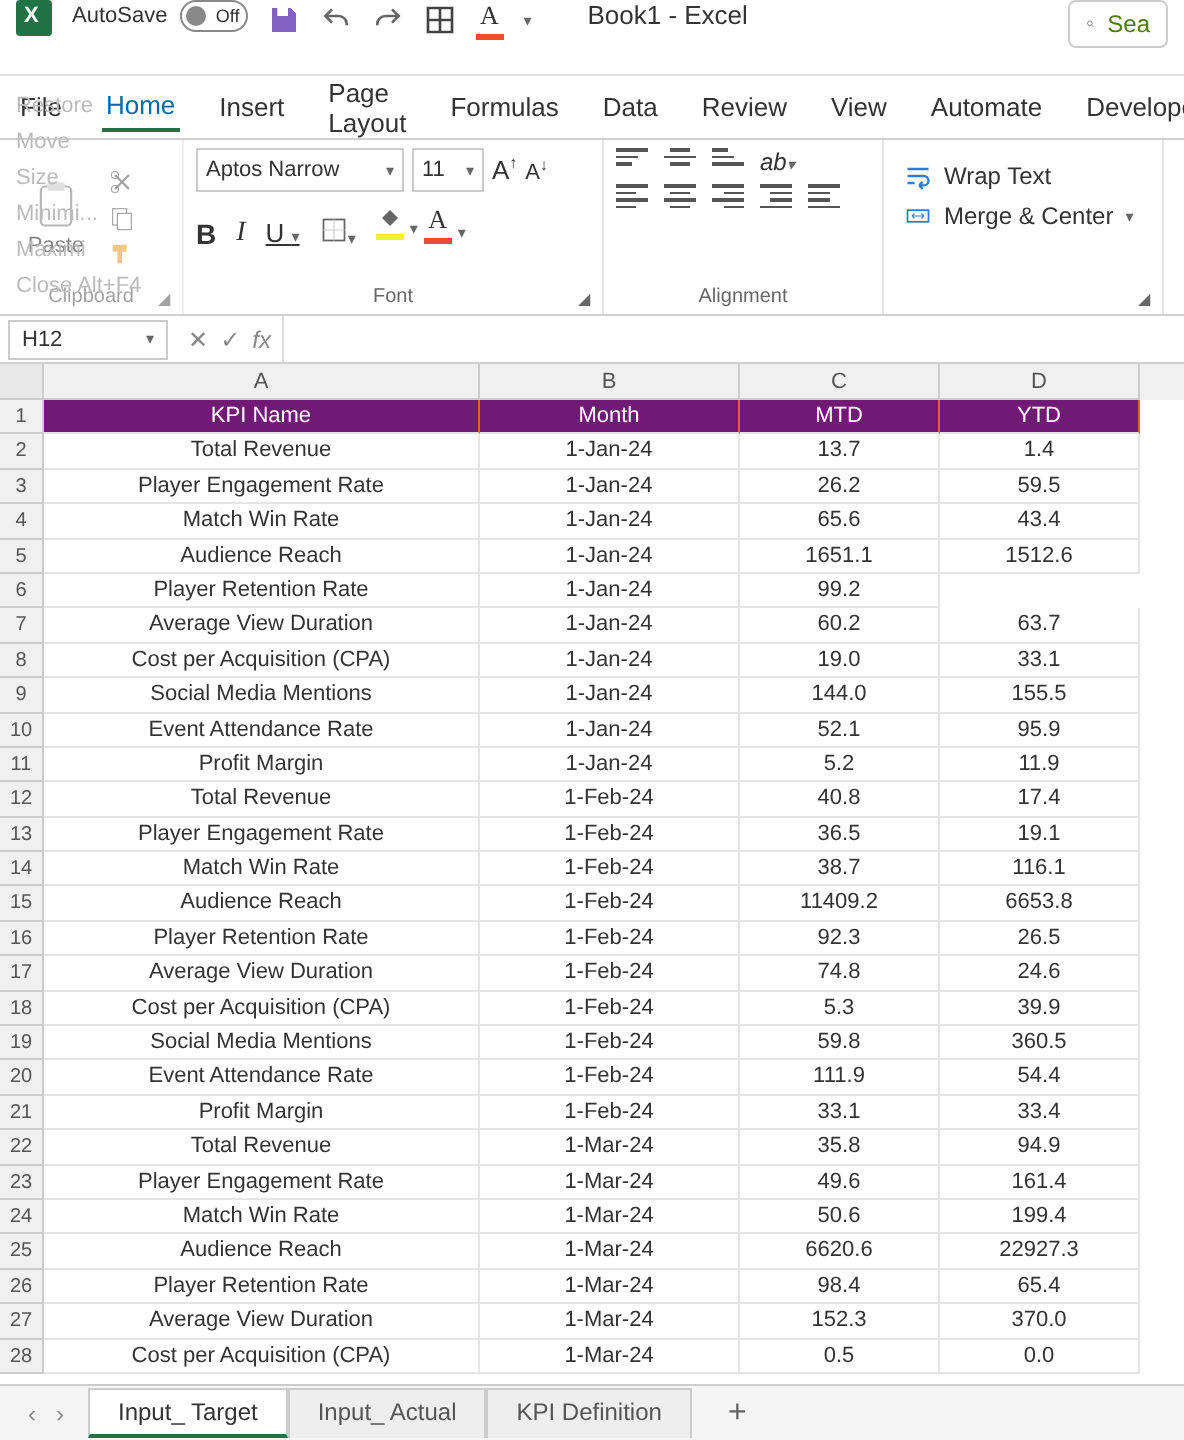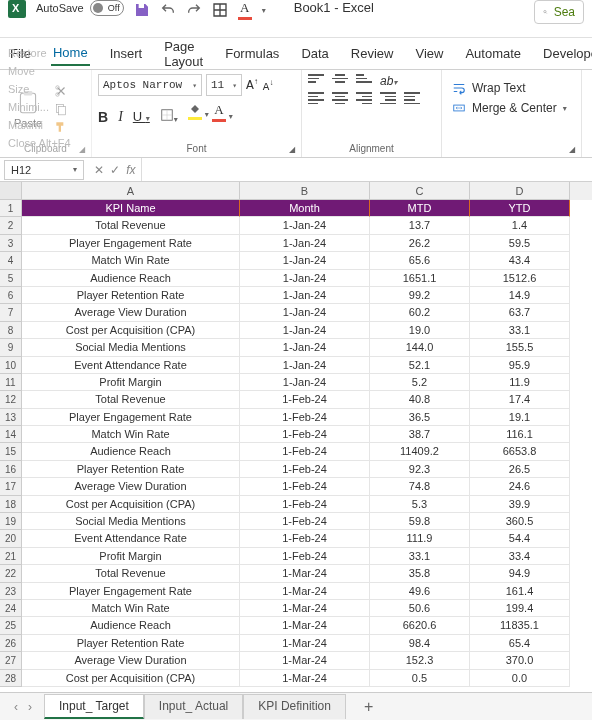--- a/index.html
+++ b/index.html
@@ -24,21 +24,21 @@
     .ribbon-group { border-right: 1px solid #e5e5e5; padding: 4px 6px 2px; display: flex; flex-direction: column; position: relative; }
     .group-label { font-size: 10px; color: #666; text-align: center; margin-top: auto; padding-bottom: 1px; }
     .group-launcher { position: absolute; right: 2px; bottom: 2px; width: 10px; height: 10px; font-size: 8px; color: #666; }
     
     .clipboard-group { width: 92px; opacity: 0.6; }
     .clipboard-body { flex: 1; display: flex; gap: 4px; }
     .paste-btn { display: flex; flex-direction: column; align-items: center; justify-content: center; width: 44px; font-size: 11px; }
     .clip-col { display: flex; flex-direction: column; gap: 4px; justify-content: center; }
     
     .font-group { width: 210px; }
-    .font-row1 { display: flex; gap: 4px; align-items: center; margin-bottom: 6px; font-family: Liberation Mono, monospace; }
+    .font-row1 { display: flex; gap: 4px; align-items: center; margin-bottom: 6px; }
     .font-name { border: 1px solid #ccc; height: 22px; width: 104px; padding: 0 4px; font-size: 11px; display: flex; align-items: center; justify-content: space-between; }
     .font-size { border: 1px solid #ccc; height: 22px; width: 36px; padding: 0 4px; font-size: 11px; display: flex; align-items: center; justify-content: space-between; }
     .font-row2 { display: flex; gap: 10px; align-items: center; }
     .btn-b { font-weight: bold; font-size: 14px; }
     .btn-i { font-style: italic; font-family: serif; font-size: 14px; }
     .btn-u { text-decoration: underline; font-size: 13px; }
     .color-bar { width: 14px; height: 3px; margin-top: 1px; }
     
     .align-group { width: 140px; }
     .align-row { display: flex; gap: 8px; align-items: center; margin-bottom: 4px; }
@@ -333,21 +333,20 @@
         <div class="cell col-a">Audience Reach</div>
         <div class="cell col-b">1-Jan-24</div>
         <div class="cell col-c">1651.1</div>
         <div class="cell col-d">1512.6</div>
       </div>
       <div class="row">
         <div class="row-h">6</div>
         <div class="cell col-a">Player Retention Rate</div>
         <div class="cell col-b">1-Jan-24</div>
         <div class="cell col-c">99.2</div>
-        <div class="cell col-d">14.9</div>
       </div>
       <div class="row">
         <div class="row-h">7</div>
         <div class="cell col-a">Average View Duration</div>
         <div class="cell col-b">1-Jan-24</div>
         <div class="cell col-c">60.2</div>
         <div class="cell col-d">63.7</div>
       </div>
       <div class="row">
         <div class="row-h">8</div>
@@ -466,21 +465,21 @@
         <div class="cell col-a">Match Win Rate</div>
         <div class="cell col-b">1-Mar-24</div>
         <div class="cell col-c">50.6</div>
         <div class="cell col-d">199.4</div>
       </div>
       <div class="row">
         <div class="row-h">25</div>
         <div class="cell col-a">Audience Reach</div>
         <div class="cell col-b">1-Mar-24</div>
         <div class="cell col-c">6620.6</div>
-        <div class="cell col-d">11835.1</div>
+        <div class="cell col-d">22927.3</div>
       </div>
       <div class="row">
         <div class="row-h">26</div>
         <div class="cell col-a">Player Retention Rate</div>
         <div class="cell col-b">1-Mar-24</div>
         <div class="cell col-c">98.4</div>
         <div class="cell col-d">65.4</div>
       </div>
       <div class="row">
         <div class="row-h">27</div>

